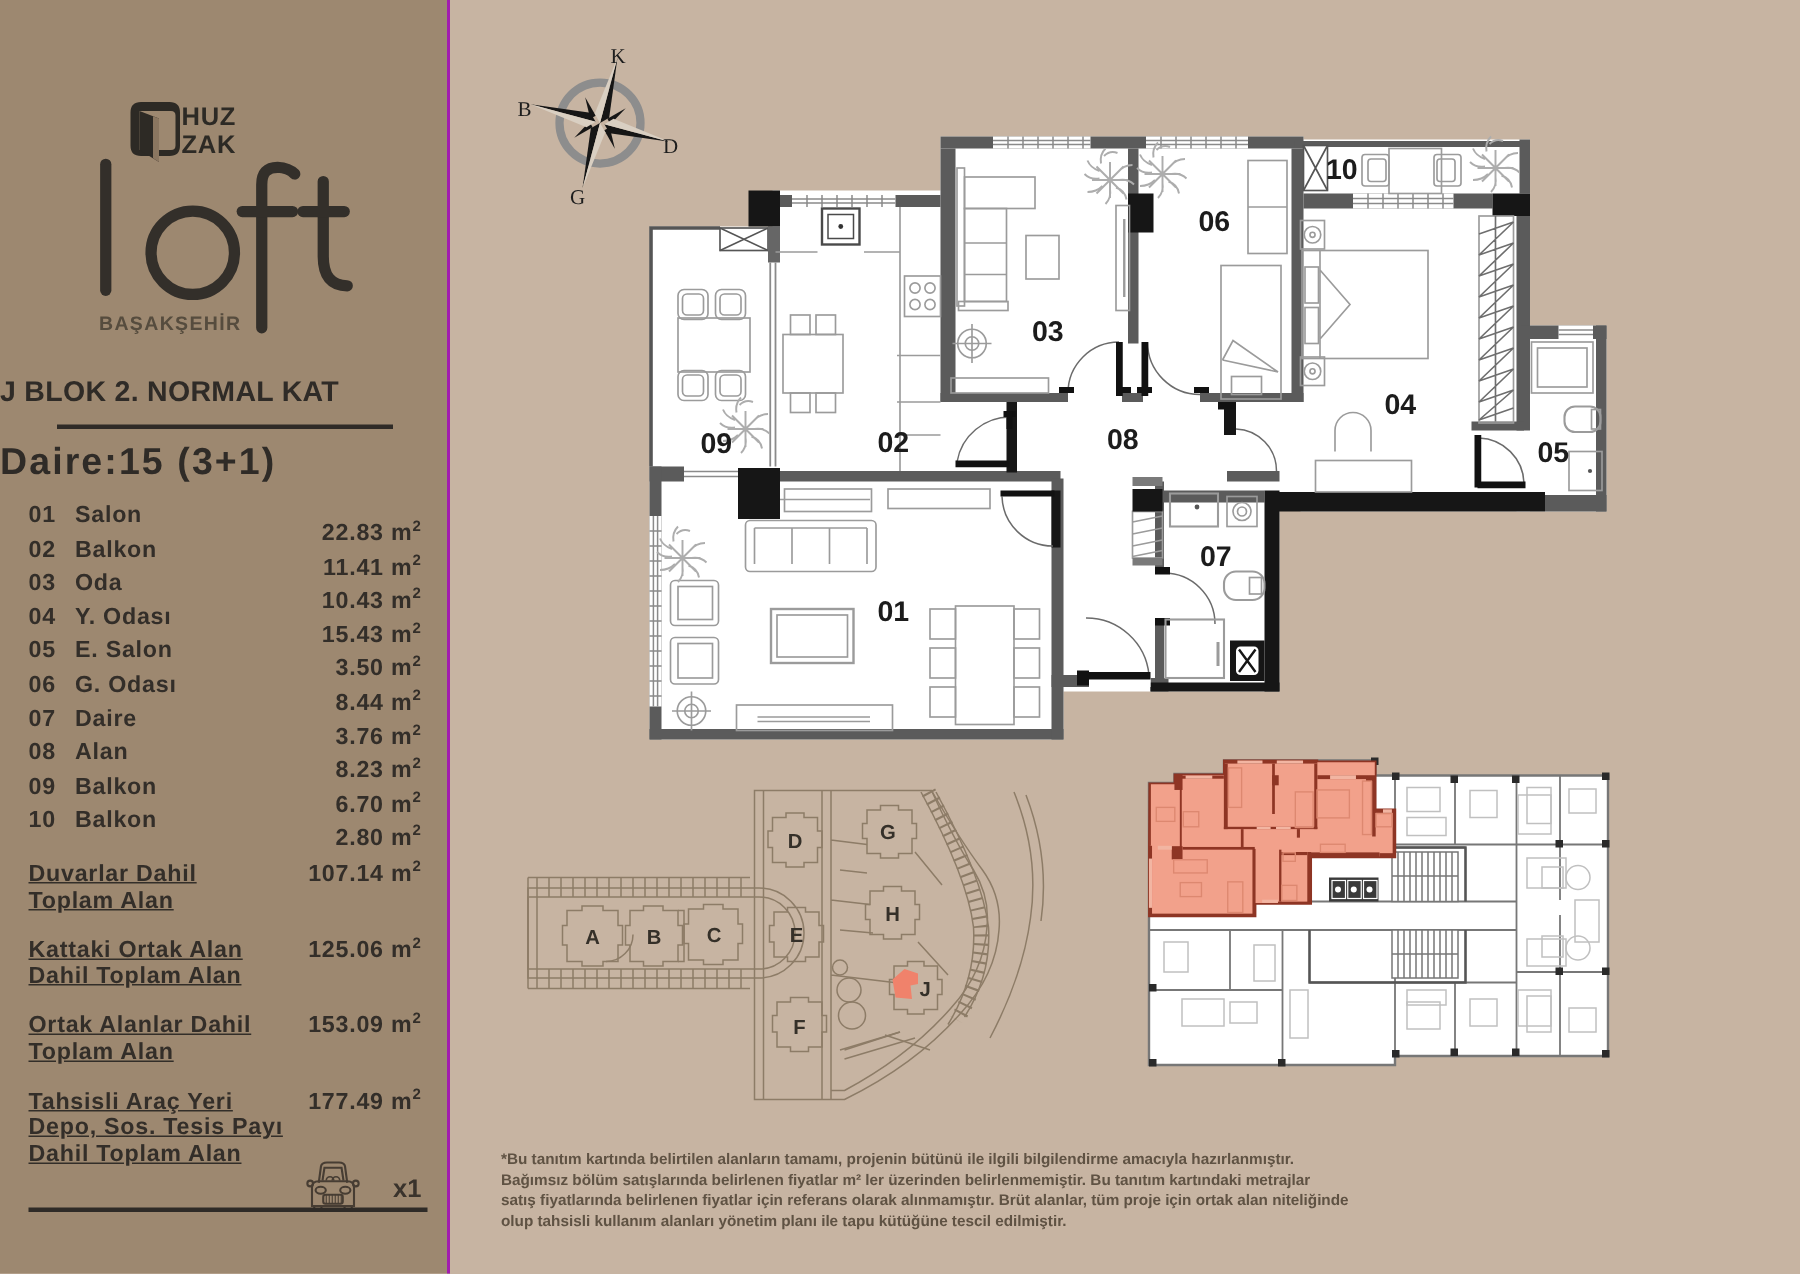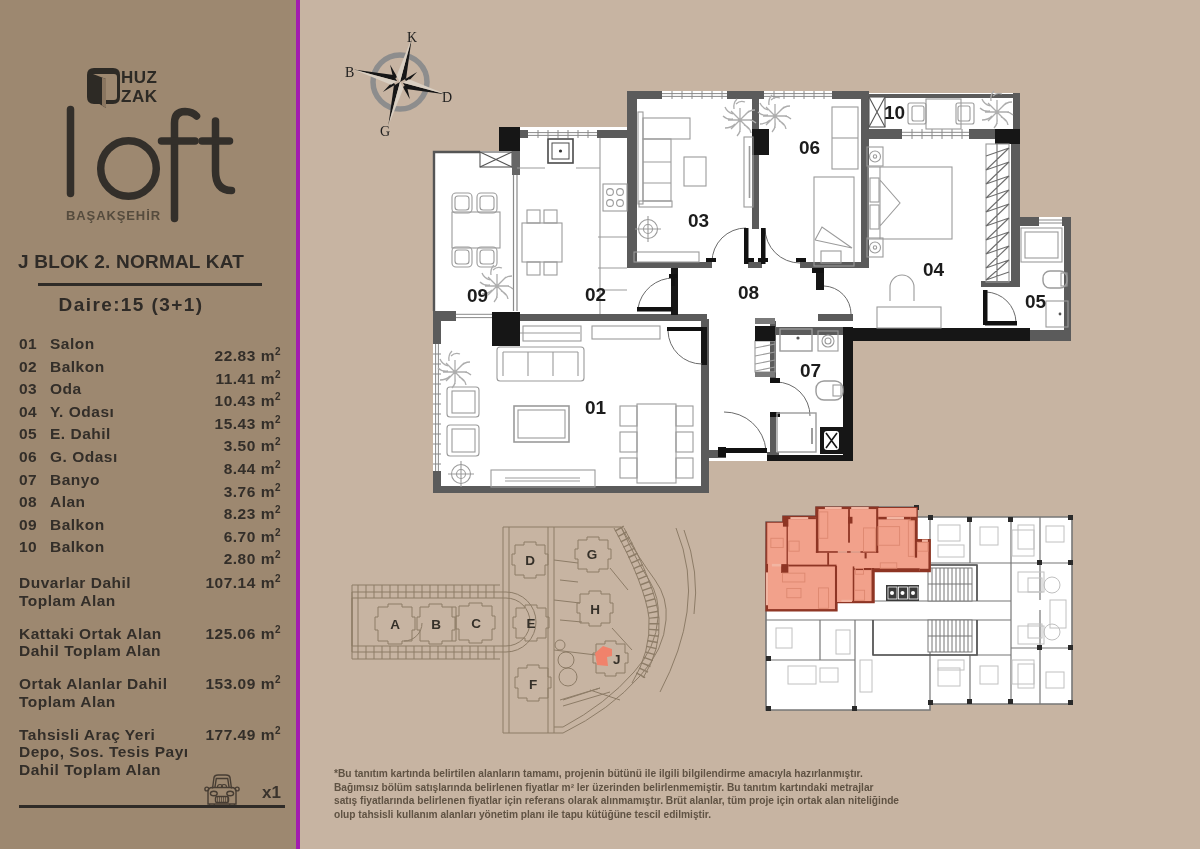--- a/index.html
+++ b/index.html
@@ -1,28 +1,28 @@
 <!DOCTYPE html>
 <html><head>
 <meta charset="utf-8">
 <style>
   html,body{margin:0;padding:0;}
   body{width:1200px;height:849px;background:#c7b4a2;overflow:hidden;position:relative;
        font-family:"Liberation Sans",sans-serif;}
   #sidebar{position:absolute;left:0;top:0;width:300px;height:849px;background:#9d8870;
-           border-right:4px solid #a21caf;box-sizing:border-box;color:#2f2b27;}
-  .title{position:absolute;left:0;width:262px;text-align:center;font-weight:bold;}
+           border-right:2px solid #a21caf;box-sizing:border-box;color:#2f2b27;}
+  .title{position:absolute;left:0;width:262px;text-align:left;font-weight:bold;}
   #list{position:absolute;left:19px;top:333px;width:262px;font-size:15.5px;font-weight:bold;
         color:#332e29;letter-spacing:0.5px;}
   .row{display:flex;height:22.6px;line-height:22.6px;}
   .row .num{width:31px;}
   .row .nm{flex:1;}
   .row .val{text-align:right;margin-top:12px;}
   .grp{display:flex;margin-top:15.3px;line-height:17.6px;}
-  .grp .lbl{flex:1;}
+  .grp .lbl{flex:1;text-decoration:underline;}
   .grp .val{text-align:left;}
   sup{font-size:10px;vertical-align:super;line-height:0;}
   #disclaimer{position:absolute;left:334px;top:767px;font-size:10.2px;white-space:nowrap;
               font-weight:bold;color:#5f5243;line-height:13.7px;letter-spacing:0px;}
 </style>
 </head>
 <body>
 
 <div id="sidebar">
 
@@ -49,21 +49,21 @@
     <text x="121" y="83" font-size="17" font-weight="bold" fill="#2d2a25" letter-spacing="0.5">HUZ</text>
     <text x="121" y="102" font-size="17" font-weight="bold" fill="#2d2a25" letter-spacing="0.5">ZAK</text>
 
     <text x="66" y="220" font-size="13" font-weight="bold" fill="#564c3e" letter-spacing="0.9">BAŞAKŞEHİR</text>
   </svg>
 
   <div class="title" style="top:251px;font-size:19px;letter-spacing:0.2px;">J BLOK 2. NORMAL KAT</div>
 
   <div style="position:absolute;left:38px;top:283px;width:224px;height:3px;background:#2f2b27;"></div>
 
-  <div class="title" style="top:294px;font-size:19px;letter-spacing:1.4px;font-weight:bold;">Daire:15 (3+1)</div>
+  <div class="title" style="top:294px;font-size:25px;letter-spacing:1.4px;font-weight:bold;">Daire:15 (3+1)</div>
 
   <div id="list">
     <div class="row">
         <span class="num">01</span>
         <span class="nm">Salon</span>
         <span class="val">22.83 m<sup>2</sup></span>
       </div>
     <div class="row">
         <span class="num">02</span>
         <span class="nm">Balkon</span>
@@ -74,31 +74,31 @@
         <span class="nm">Oda</span>
         <span class="val">10.43 m<sup>2</sup></span>
       </div>
     <div class="row">
         <span class="num">04</span>
         <span class="nm">Y. Odası</span>
         <span class="val">15.43 m<sup>2</sup></span>
       </div>
     <div class="row">
         <span class="num">05</span>
-        <span class="nm">E. Dahil</span>
+        <span class="nm">E. Salon</span>
         <span class="val">3.50 m<sup>2</sup></span>
       </div>
     <div class="row">
         <span class="num">06</span>
         <span class="nm">G. Odası</span>
         <span class="val">8.44 m<sup>2</sup></span>
       </div>
     <div class="row">
         <span class="num">07</span>
-        <span class="nm">Banyo</span>
+        <span class="nm">Daire</span>
         <span class="val">3.76 m<sup>2</sup></span>
       </div>
     <div class="row">
         <span class="num">08</span>
         <span class="nm">Alan</span>
         <span class="val">8.23 m<sup>2</sup></span>
       </div>
     <div class="row">
         <span class="num">09</span>
         <span class="nm">Balkon</span>

